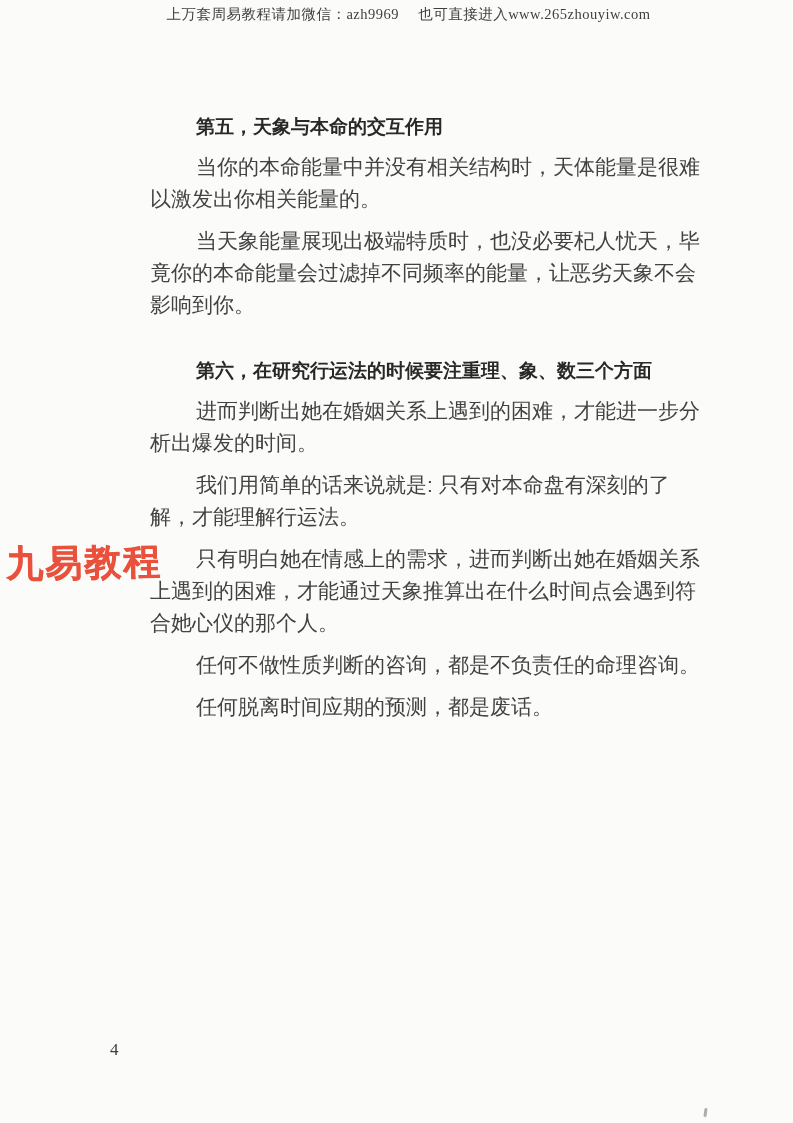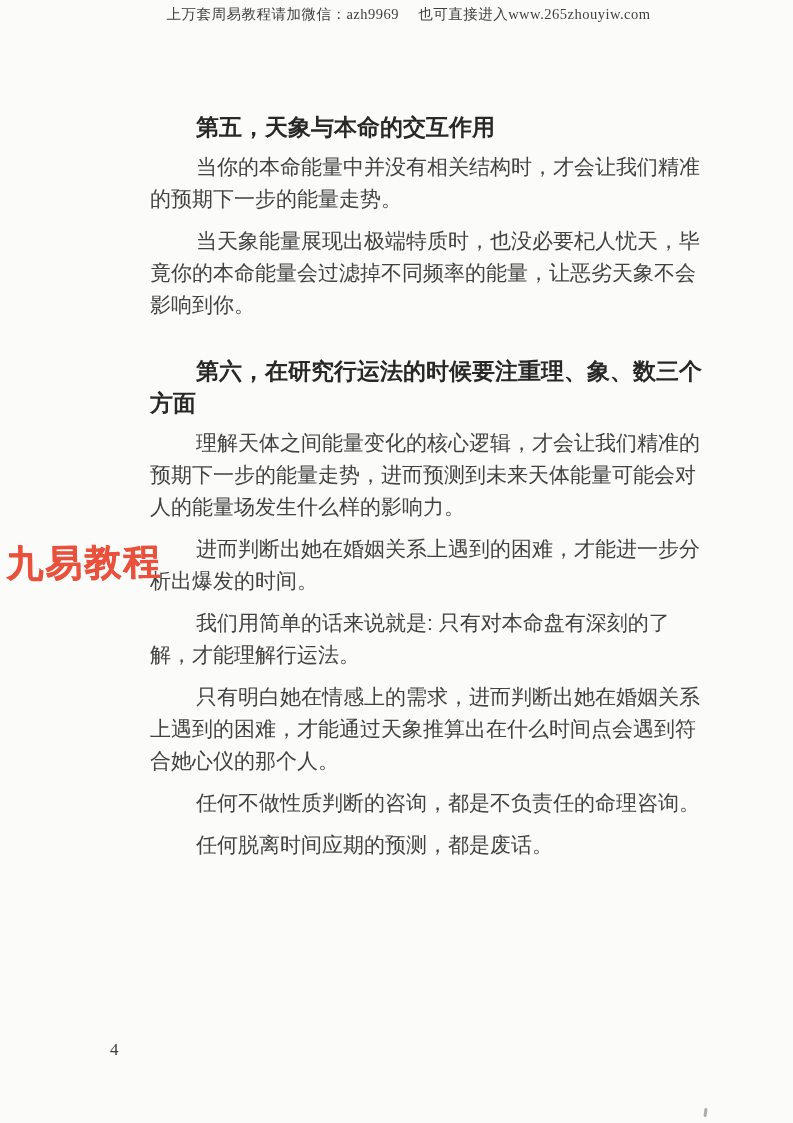--- a/index.html
+++ b/index.html
@@ -24,21 +24,21 @@
   }
   .chapter-title{
     margin-left:12px;font-size:17px;font-weight:bold;
     letter-spacing:3.5px;color:#262626;padding-top:14px;
   }
   .content{
     position:absolute;top:111px;left:150px;width:552px;
     font-size:21px;line-height:32px;color:#424242;
   }
   .content h2{
-    font-size:23px;font-weight:bold;color:#282828;
+    font-size:19px;font-weight:bold;color:#282828;
     margin:0 0 8px 0;text-indent:46px;line-height:32px;
   }
   .content p{margin:0 0 10px 0;text-indent:46px;}
   .section-2{margin-top:34px;}
   .watermark{
     position:absolute;top:538px;left:6px;
     font-size:37px;font-weight:bold;letter-spacing:2px;
     color:#e9513c;transform:rotate(-1deg);
     text-shadow:0.5px 0.5px 0 #e9513c;
   }
@@ -58,27 +58,26 @@
 
 <div class="page">
 
   <div class="notice">上万套周易教程请加微信：azh9969　 也可直接进入www.265zhouyiw.com</div>
 
 
   <div class="content">
 
     <section>
       <h2>第五，天象与本命的交互作用</h2>
-      <p>当你的本命能量中并没有相关结构时，才会让我们精准的预期下一步的能量走势。</p>
+      <p>当你的本命能量中并没有相关结构时，天体能量是很难以激发出你相关能量的。</p>
       <p>当天象能量展现出极端特质时，也没必要杞人忧天，毕竟你的本命能量会过滤掉不同频率的能量，让恶劣天象不会影响到你。</p>
     </section>
 
     <section class="section-2">
       <h2>第六，在研究行运法的时候要注重理、象、数三个方面</h2>
-      <p>理解天体之间能量变化的核心逻辑，才会让我们精准的预期下一步的能量走势，进而预测到未来天体能量可能会对人的能量场发生什么样的影响力。</p>
       <p>进而判断出她在婚姻关系上遇到的困难，才能进一步分析出爆发的时间。</p>
       <p>我们用简单的话来说就是: 只有对本命盘有深刻的了解，才能理解行运法。</p>
       <p>只有明白她在情感上的需求，进而判断出她在婚姻关系上遇到的困难，才能通过天象推算出在什么时间点会遇到符合她心仪的那个人。</p>
       <p>任何不做性质判断的咨询，都是不负责任的命理咨询。</p>
       <p>任何脱离时间应期的预测，都是废话。</p>
     </section>
 
   </div>
 
   <div class="watermark">九易教程</div>

